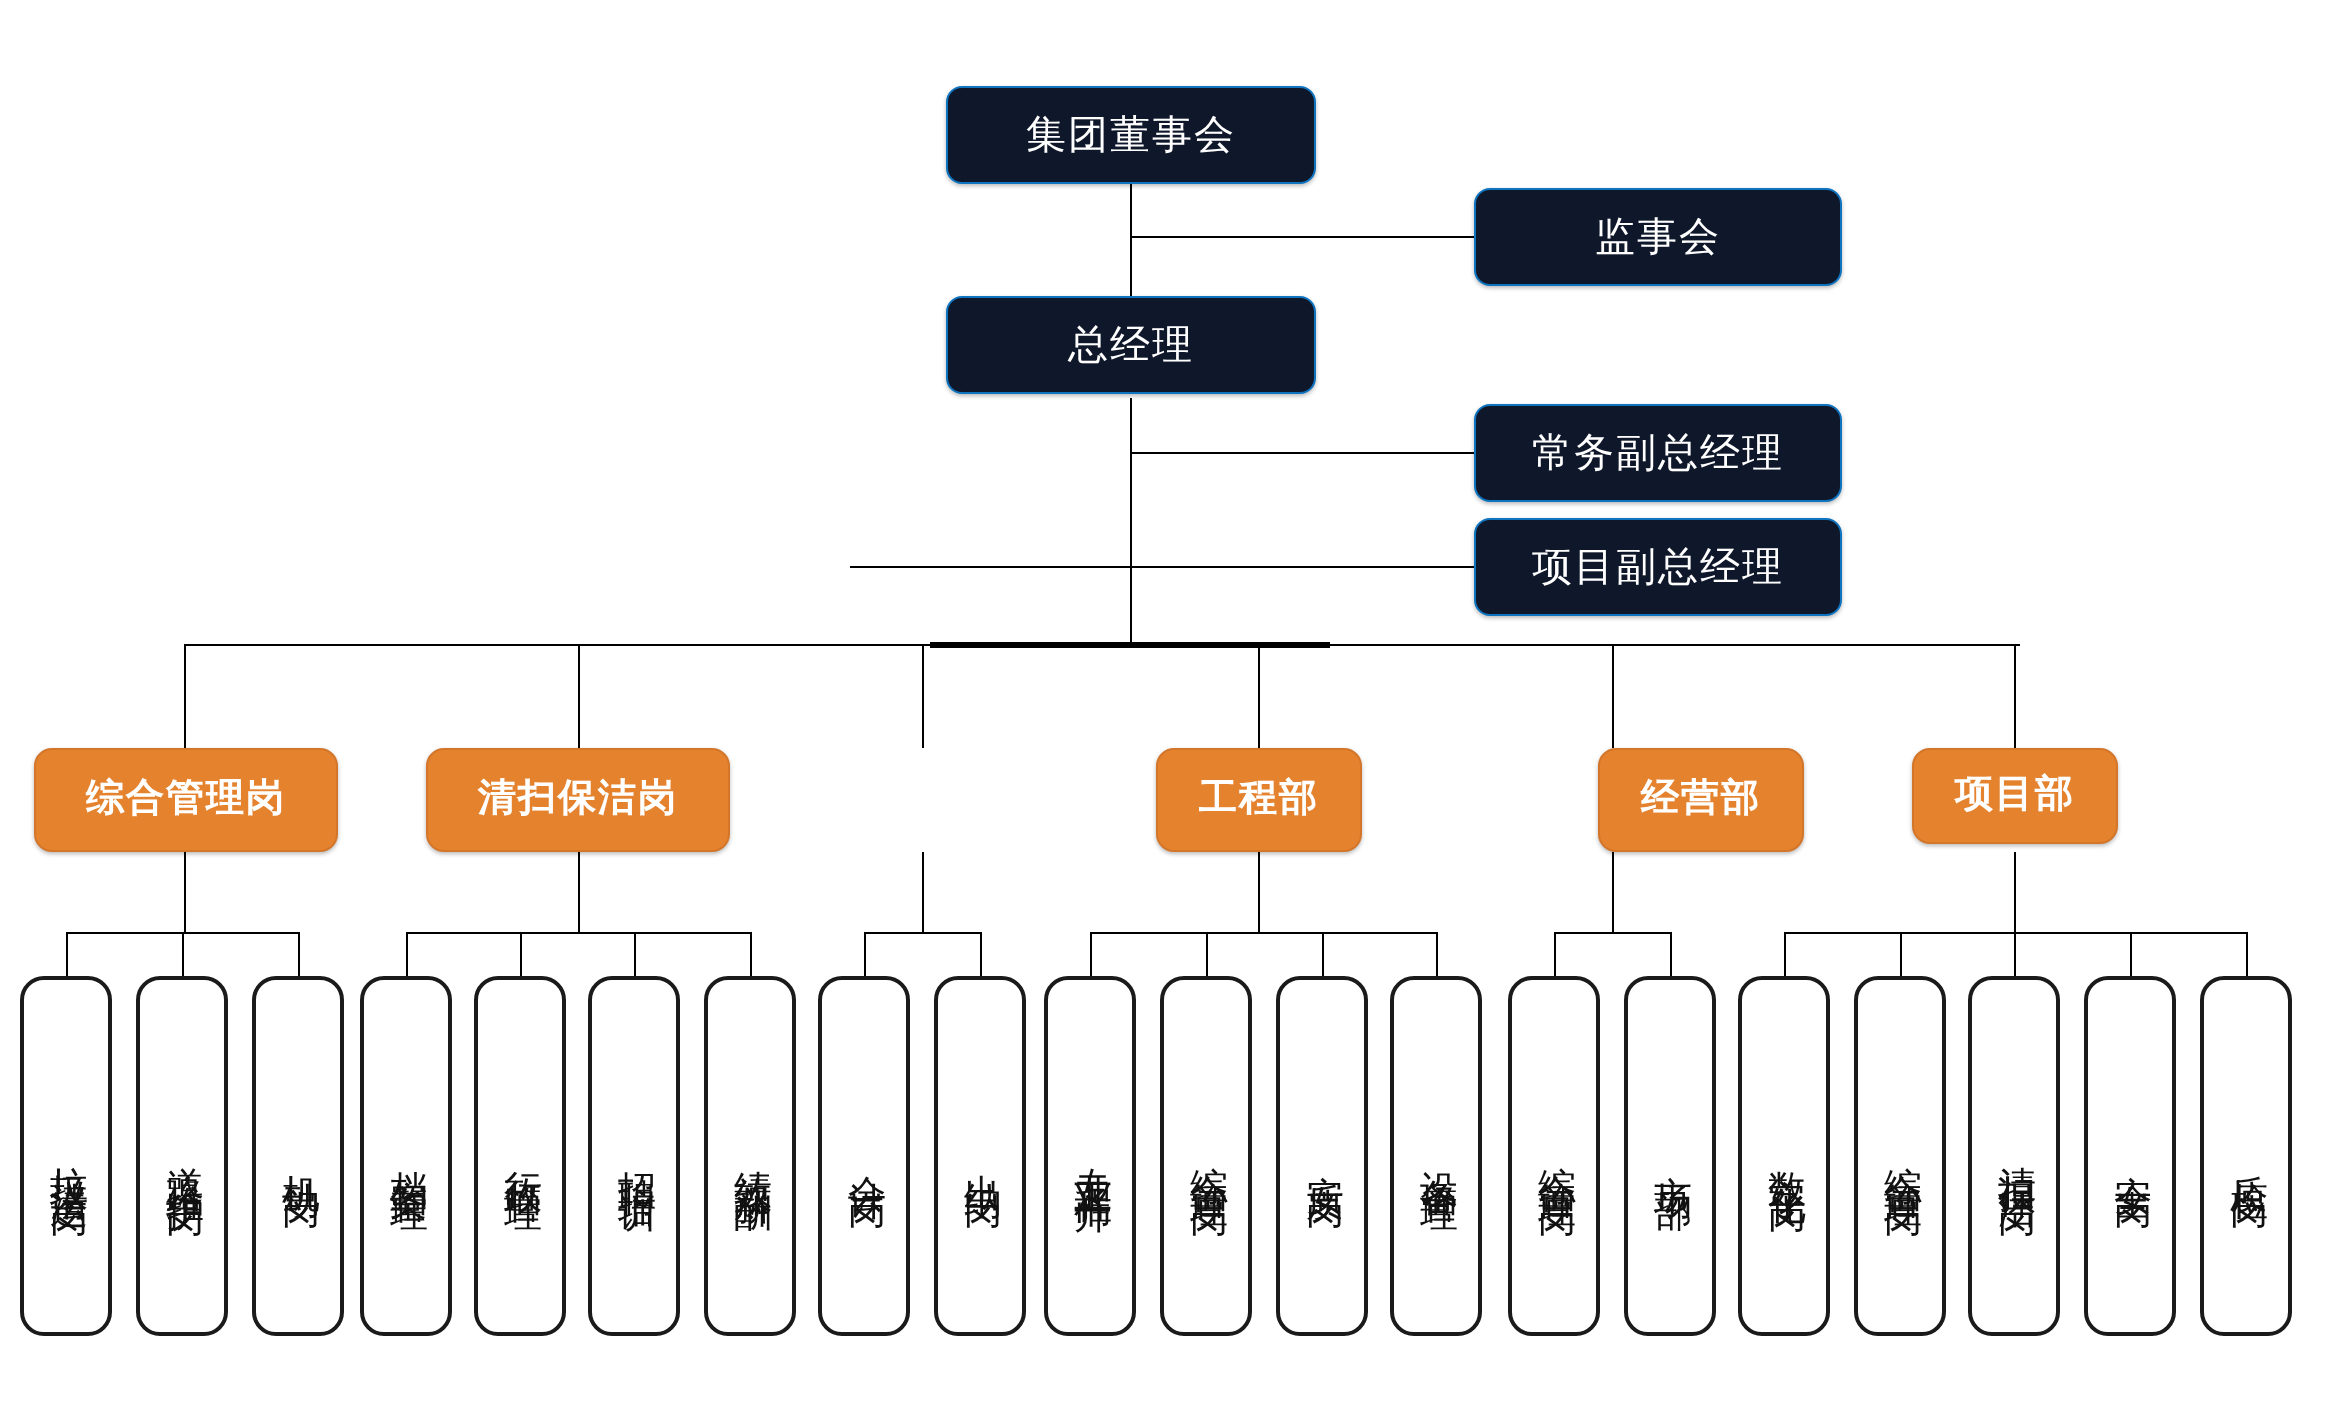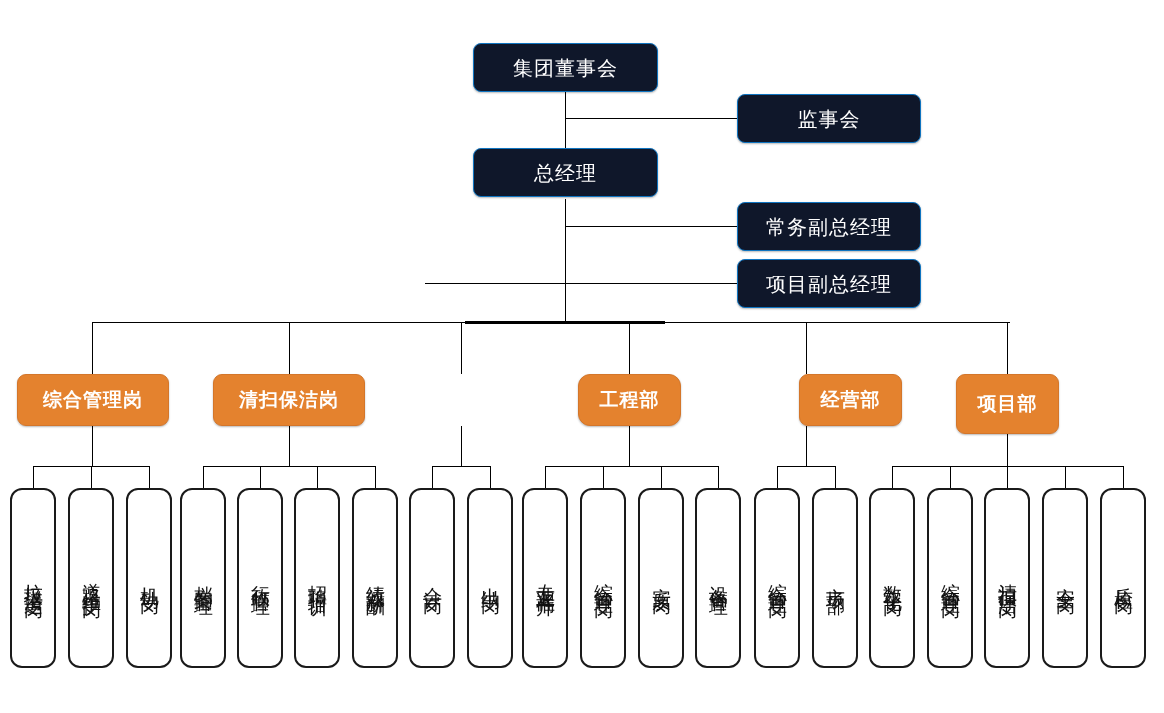--- a/index.html
+++ b/index.html
@@ -154,25 +154,25 @@
   <div class="node blue" style="left:737px; top:202px; width:184px; height:49px;">常务副总经理</div>
 
 
   <div class="node blue" style="left:737px; top:259px; width:184px; height:49px;">项目副总经理</div>
 
   <div class="node orange" style="left:17px; top:374px; width:152px; height:52px;">综合管理岗</div>
 
   <div class="node orange" style="left:213px; top:374px; width:152px; height:52px;">清扫保洁岗</div>
 
 
-  <div class="node orange" style="left:578px; top:374px; width:103px; height:52px;border-radius:12px;">工程部</div>
+  <div class="node orange" style="left:578px; top:374px; width:103px; height:52px;">工程部</div>
 
   <div class="node orange" style="left:755px; top:374px; width:103px; height:52px;margin-left:44px;">经营部</div>
 
-  <div class="node orange" style="left:956px; top:374px; width:103px; height:60px;">项目部</div>
+  <div class="node orange" style="left:956px; top:374px; width:103px; height:48px;">项目部</div>
 
   <div class="node white" style="left:10px; top:488px; width:46px; height:180px;">垃圾清运岗</div>
   <div class="node white" style="left:68px; top:488px; width:46px; height:180px;">道路维护岗</div>
   <div class="node white" style="left:126px; top:488px; width:46px; height:180px;">机动岗</div>
 
   <div class="node white" style="left:180px; top:488px; width:46px; height:180px;">档案管理</div>
   <div class="node white" style="left:237px; top:488px; width:46px; height:180px;">行政管理</div>
   <div class="node white" style="left:294px; top:488px; width:46px; height:180px;">招聘培训</div>
   <div class="node white" style="left:352px; top:488px; width:46px; height:180px;">绩效薪酬</div>
 

